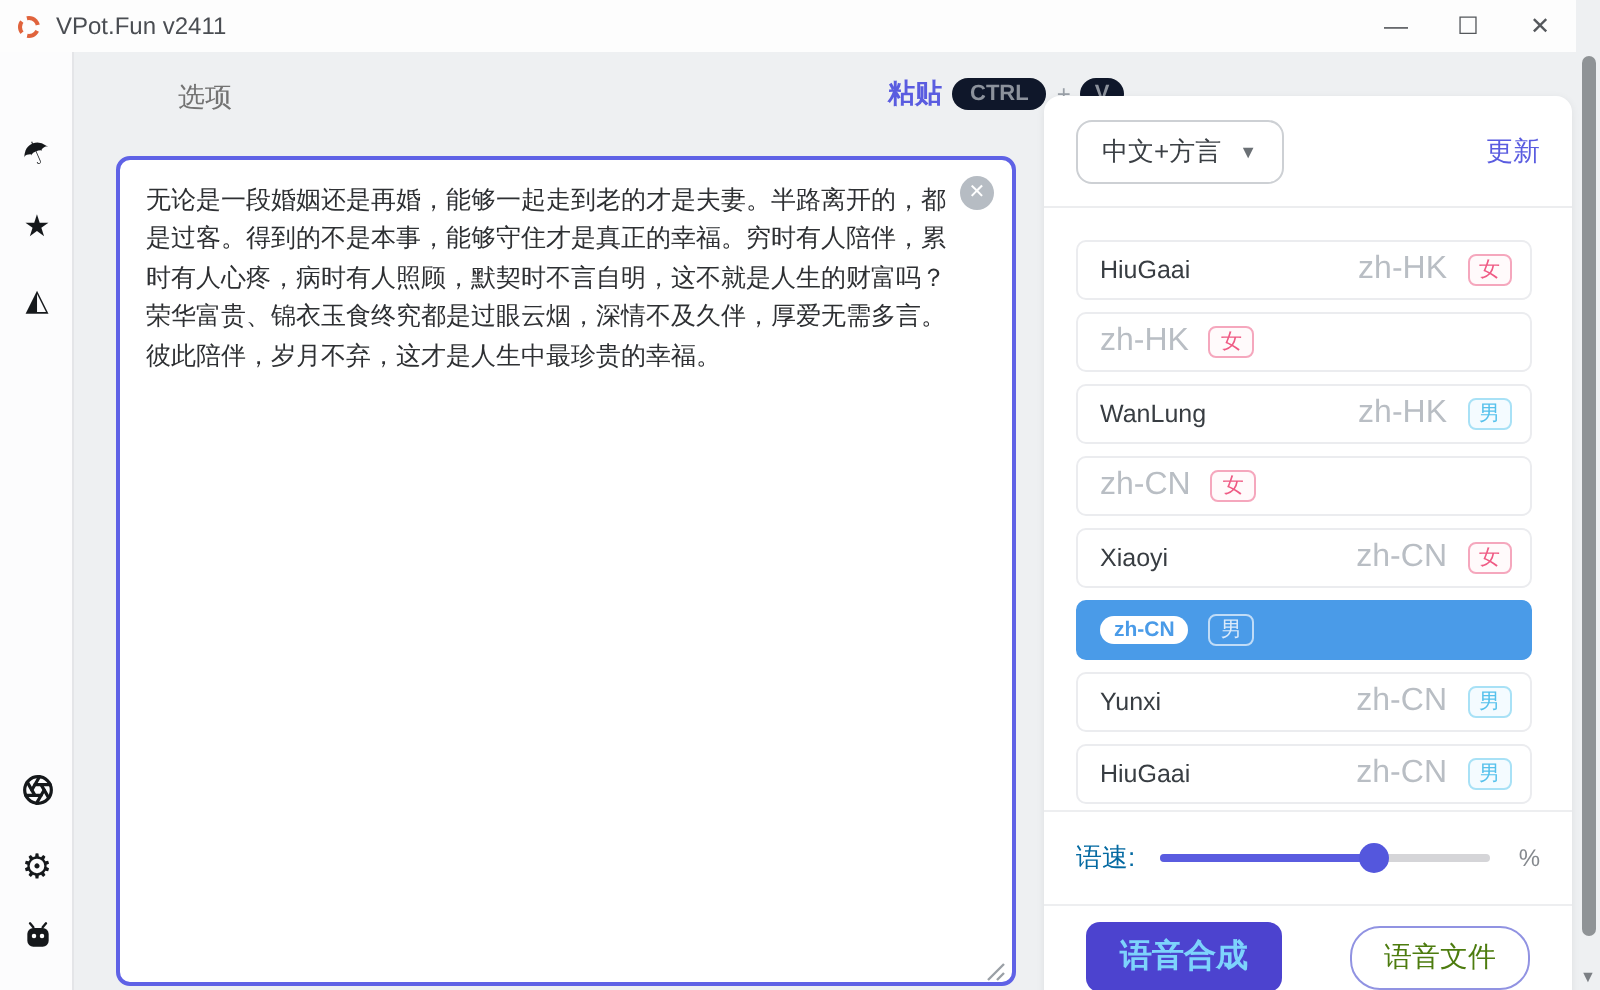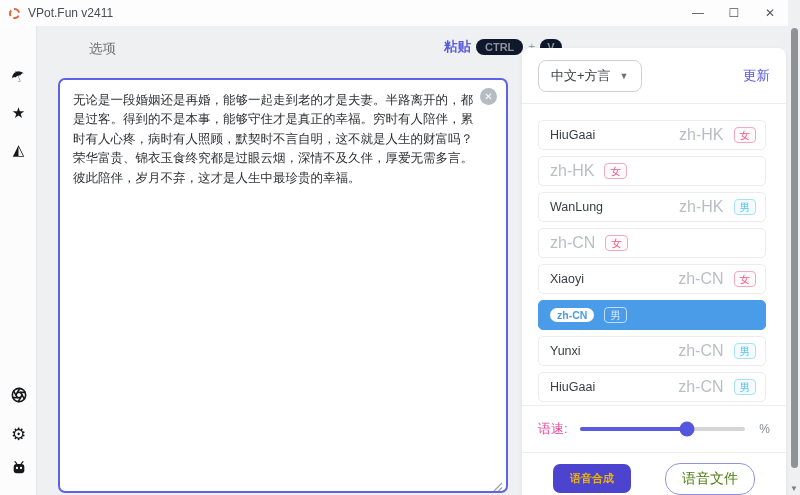--- a/index.html
+++ b/index.html
@@ -68,31 +68,31 @@
   .voice-row.female .gender-badge { color:#ef5a84; border-color:#f5a7bd; background:#fffafb; }
   .voice-row.male .gender-badge { color:#56c1ec; border-color:#a8e1f6; background:#f4fbff; }
   .voice-row.selected { background:var(--selected-blue,#4a9be8); border-color:var(--selected-blue,#4a9be8); }
   .voice-row.selected .voice-name { color:#fff; font-weight:500; }
   .voice-row.selected .voice-locale { background:#fff; color:var(--selected-blue,#4a9be8);
     border-radius:9px; padding:1px 7px; font-weight:bold; font-size:10.5px; }
   .voice-row.selected .gender-badge { color:rgba(255,255,255,.8); border-color:rgba(255,255,255,.65); background:transparent; }
 
   .rate-row { position:absolute; top:357px; left:0; right:0; height:47px; border-top:1px solid #edeef0;
     display:flex; align-items:center; padding:0 16px; }
-  .rate-label { font-size:13px; color:#ec4899; }
+  .rate-label { font-size:13px; color:#0369a1; }
   .slider-track { position:relative; flex:1; height:4px; border-radius:2px; background:#d5d5d8; margin:0 14px 0 12px; }
   .slider-fill { position:absolute; left:0; top:0; height:4px; border-radius:2px; background:var(--accent,#5a5ce0); }
   .slider-thumb { position:absolute; top:50%; width:15px; height:15px; border-radius:50%;
     background:#5457dd; transform:translate(-50%,-50%); cursor:grab; }
   .rate-unit { font-size:12px; color:#85898e; }
 
   .actions-row { position:absolute; top:404px; left:0; right:0; bottom:0; border-top:1px solid #edeef0;
     display:flex; align-items:center; justify-content:center; gap:34px; }
-  .btn-synthesize { background:var(--synth-button,#4c43cf); color:#eab308; border:none; border-radius:7px;
-    font-size:11px; font-weight:bold; padding:7px 17px; cursor:pointer;
+  .btn-synthesize { background:var(--synth-button,#4c43cf); color:#7dd3fc; border:none; border-radius:7px;
+    font-size:16px; font-weight:bold; padding:7px 17px; cursor:pointer;
     font-family:"Liberation Sans","DejaVu Sans",sans-serif; }
   .btn-savefile { background:#fff; color:#4d7c0f; border:1px solid #9193e2; border-radius:15px;
     font-size:14px; padding:6px 16px; cursor:pointer;
     font-family:"Liberation Sans","DejaVu Sans",sans-serif; }
 
   
   .scroll-thumb { position:absolute; right:2px; top:2px; width:7px; height:440px;
     background:#8f9396; border-radius:4px; cursor:pointer; }
   .scroll-arrow { position:absolute; right:2px; bottom:2px; width:8px; text-align:center;
     font-size:8px; color:#7b7f84; cursor:pointer; }

